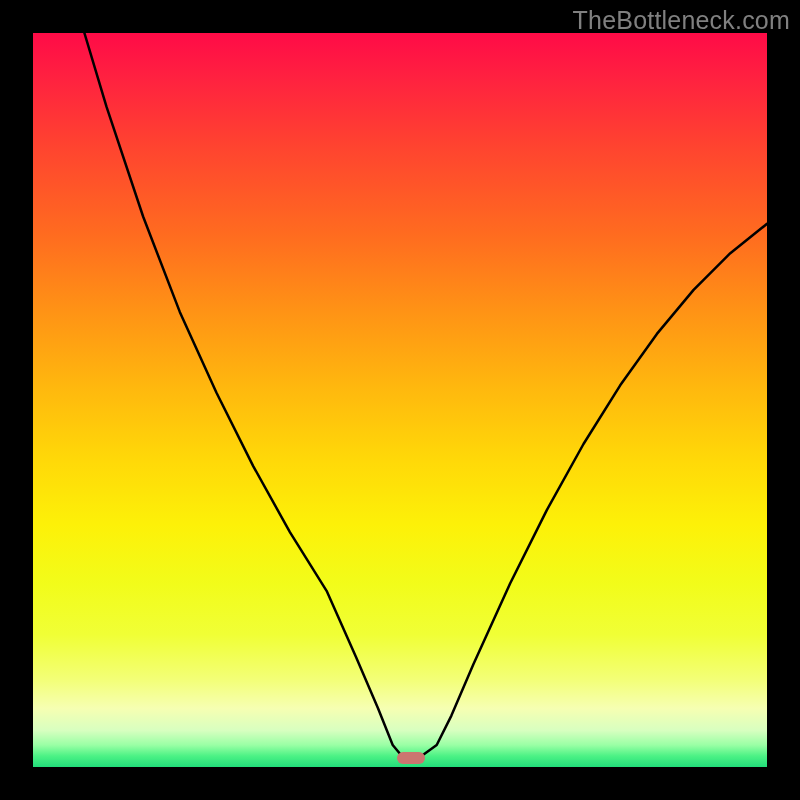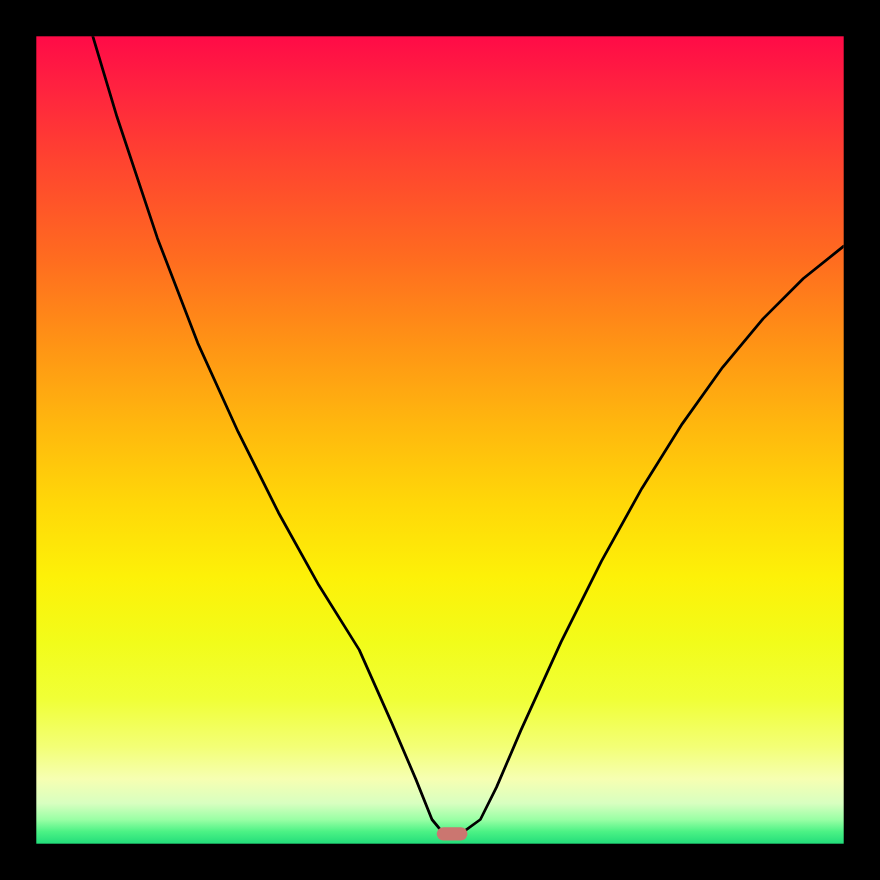--- a/index.html
+++ b/index.html
@@ -77,13 +77,14 @@
 
 <div class="stage">
 
   <div class="plot">
     <svg id="curve-svg" class="curve" viewBox="0 0 734 734" preserveAspectRatio="none">
       <path id="curve-path" d="M 51.4 0.0 L 73.4 73.4 L 110.1 183.5 L 146.8 278.9 L 183.5 359.7 L 220.2 433.1 L 256.9 499.1 L 293.6 557.8 L 323.0 623.9 L 345.0 675.3 L 359.7 712.0 L 370.7 725.2 L 385.4 725.2 L 403.7 712.0 L 418.4 682.6 L 440.4 631.2 L 477.1 550.5 L 513.8 477.1 L 550.5 411.0 L 587.2 352.3 L 623.9 300.9 L 660.6 256.9 L 697.3 220.2 L 734.0 190.8"></path>
     </svg>
     <div id="marker" class="marker" style="left: 364.01px; top: 719.192px;"></div>
   </div>
 
+  <div class="watermark">TheBottleneck.com</div>
 </div>
 
 </body></html>

